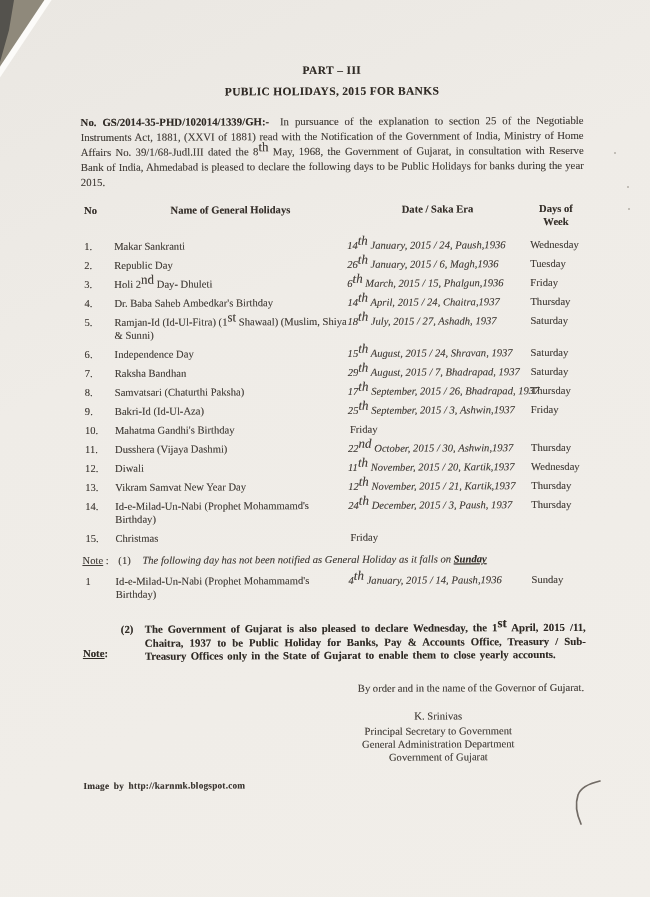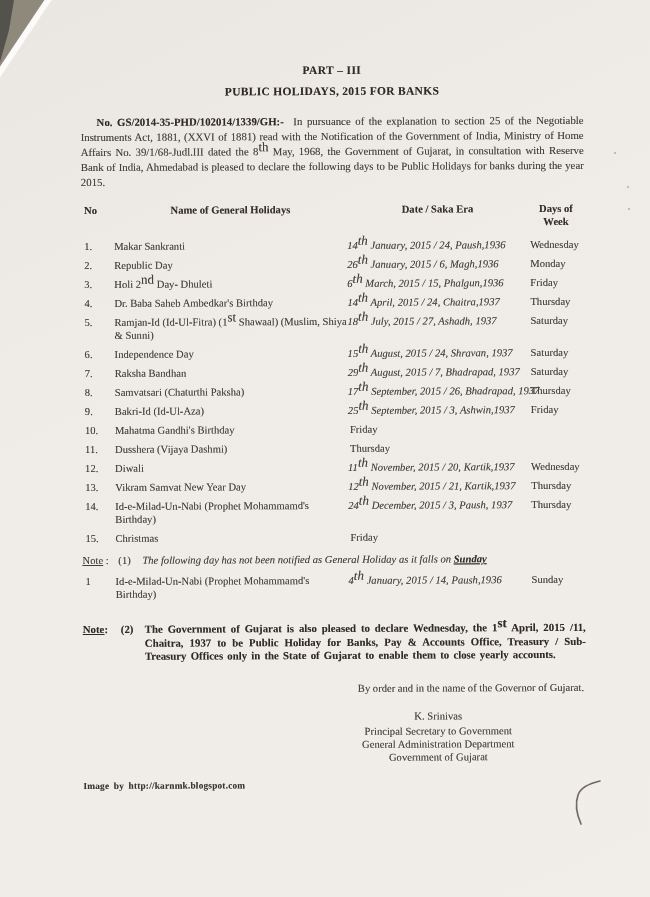--- a/index.html
+++ b/index.html
@@ -13,36 +13,36 @@
     position:absolute;inset:0;
     padding:64px 65px 0 82px;
     transform:rotate(-0.25deg);
     text-shadow:0 0 .45px rgba(70,64,58,.45);
   }
   .center{text-align:center;}
   .u{text-decoration:underline;}
   .title1{font-size:11.5px;font-weight:bold;color:#2f2a25;letter-spacing:.4px;}
   .title2{font-size:11.5px;font-weight:bold;color:#2f2a25;margin-top:9px;letter-spacing:.3px;}
   .intro{font-size:10.8px;line-height:15px;text-align:justify;margin-top:17px;}
-  .intro .ref{font-weight:bold;color:#2f2a25;margin-left:16px;}
+  .intro .ref{font-weight:bold;color:#2f2a25;}
   .intro .body-segs{margin-left:5px;}
   sup{font-size:13px;line-height:0;vertical-align:4px;letter-spacing:0;}
   .tbl{margin-top:14px;font-size:10.6px;}
   .t-row{display:grid;grid-template-columns:33px 233px 181px 56px;line-height:13px;margin-bottom:6px;}
   .t-head{font-weight:bold;color:#352f2a;margin-bottom:10px;}
   .t-head .h-name,.t-head .h-date,.t-head .h-day{text-align:center;}
   .c-no{padding-left:3px;}
   .c-date{white-space:nowrap;font-style:italic;}
   .c-day{white-space:nowrap;padding-left:2px;}
   .note1-line{font-size:10.6px;line-height:13px;margin:9px 0 8px 0;}
   .note1-line .num{margin:0 9px 0 7px;}
   .note1-line .it{font-style:italic;}
   .note1-line .em{font-style:italic;font-weight:bold;text-decoration:underline;color:#322d28;}
   .note2{display:flex;font-size:10.8px;line-height:13.5px;margin-top:22px;font-weight:bold;color:#2f2a25;}
-  .note2 .n2label{flex:0 0 38px;}
+  .note2 .n2label{flex:0 0 38px;margin-top:24px;}
   .note2 .n2num{flex:0 0 24px;}
   .note2 .n2text{flex:1;text-align:justify;word-spacing:1.5px;}
   .by-order{font-size:10.6px;text-align:right;margin-top:20px;padding-right:2px;}
   .sig{width:260px;margin:16px 18px 0 auto;text-align:center;font-size:10.6px;line-height:13px;}
   .sig .sig-name{margin-bottom:2px;}
   .credit{font-size:9.3px;font-weight:bold;color:#3a3530;margin-top:16px;letter-spacing:.2px;word-spacing:2px;}
   .corner{position:absolute;top:0;left:0;}
   .pen{position:absolute;top:770px;left:555px;}
   .speck{position:absolute;width:2px;height:2px;border-radius:50%;background:#9a948c;opacity:.7;}
 </style>
@@ -83,21 +83,21 @@
     <div class="c-no">1.</div>
     <div class="c-name">Makar Sankranti</div>
     <div class="c-date">14<sup>th</sup> January, 2015 / 24, Paush,1936</div>
     <div class="c-day">Wednesday</div>
   </div>
 
   <div class="t-row">
     <div class="c-no">2.</div>
     <div class="c-name">Republic Day</div>
     <div class="c-date">26<sup>th</sup> January, 2015 / 6, Magh,1936</div>
-    <div class="c-day">Monday</div>
+    <div class="c-day">Tuesday</div>
   </div>
 
   <div class="t-row">
     <div class="c-no">3.</div>
     <div class="c-name">Holi 2<sup>nd</sup> Day- Dhuleti</div>
     <div class="c-date">6<sup>th</sup> March, 2015 / 15, Phalgun,1936</div>
     <div class="c-day">Friday</div>
   </div>
 
   <div class="t-row">
@@ -144,20 +144,21 @@
 
   <div class="t-row">
     <div class="c-no">10.</div>
     <div class="c-name">Mahatma Gandhi's Birthday</div>
     <div class="c-day">Friday</div>
   </div>
 
   <div class="t-row">
     <div class="c-no">11.</div>
     <div class="c-name">Dusshera (Vijaya Dashmi)</div>
+    <div class="c-date">22<sup>nd</sup> October, 2015 / 30, Ashwin,1937</div>
     <div class="c-day">Thursday</div>
   </div>
 
   <div class="t-row">
     <div class="c-no">12.</div>
     <div class="c-name">Diwali</div>
     <div class="c-date">11<sup>th</sup> November, 2015 / 20, Kartik,1937</div>
     <div class="c-day">Wednesday</div>
   </div>
 

